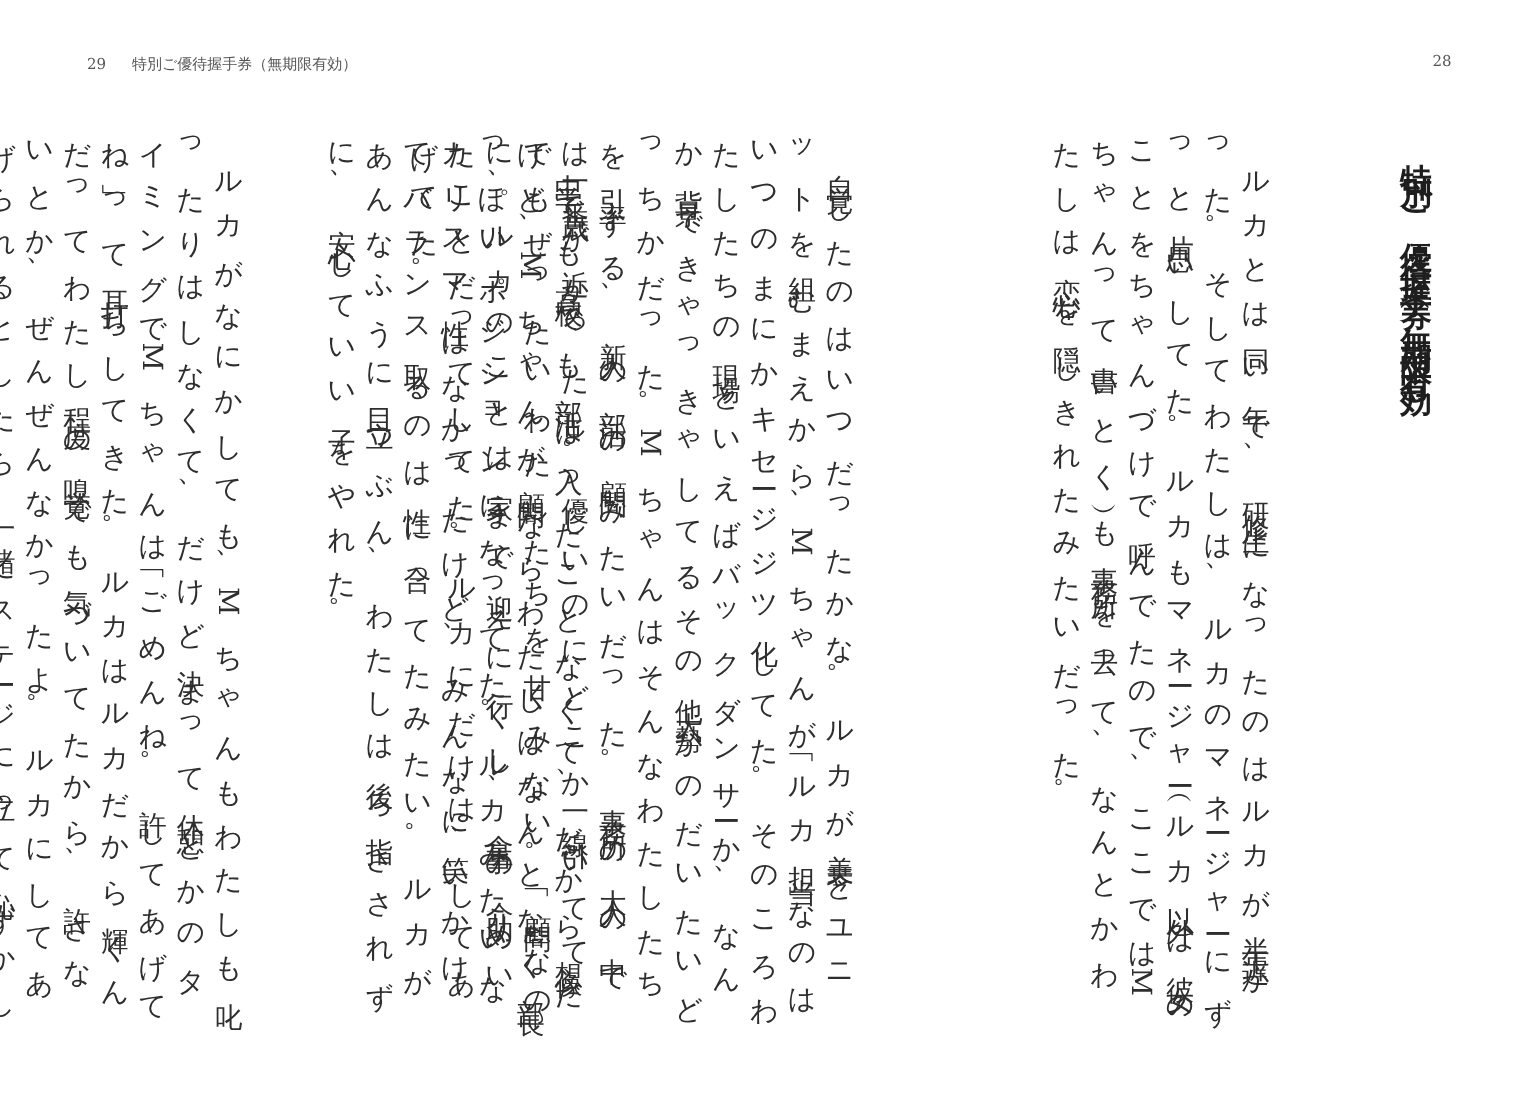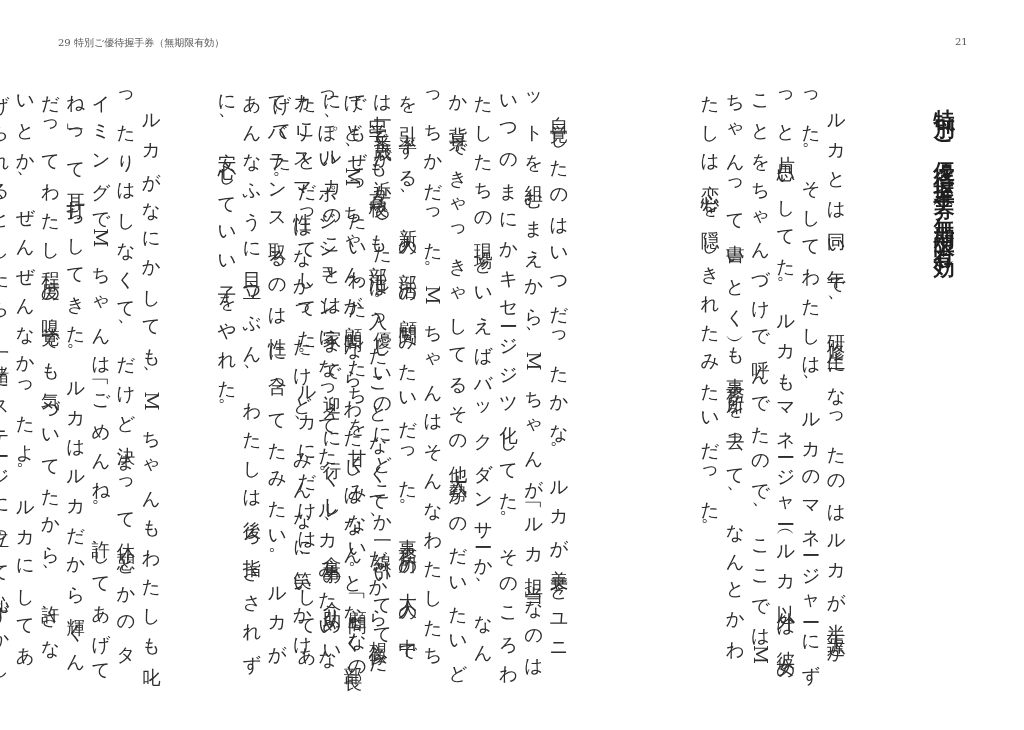--- a/index.html
+++ b/index.html
@@ -3,21 +3,21 @@
 <meta charset="utf-8">
 <style>
   html, body { margin: 0; padding: 0; background: #ffffff; }
   body { width: 1024px; height: 730px; position: relative; overflow: hidden;
          font-family: "DejaVu Serif", "Liberation Serif", serif; color: #2a2a2a; }
   .spread { position: absolute; left: 0; top: 0; width: 1024px; height: 730px; }
   .page { position: absolute; top: 0; height: 730px; }
   .page-left { left: 0; width: 512px; }
   .page-right { left: 512px; width: 512px; }
   .header-left { position: absolute; left: 58px; top: 36px; font-size: 10px; color: #555; white-space: nowrap; }
-  .header-left .num { margin-right: 0; }
+  .header-left .num { margin-right: 14px; }
   .header-right { position: absolute; left: 443px; top: 36px; font-size: 10px; color: #555; }
   .text-block { position: absolute; writing-mode: vertical-rl; -webkit-writing-mode: vertical-rl;
                 font-size: 18.5px; line-height: 25.2px; letter-spacing: 8.2px; color: #2e2e2e;
                 white-space: pre-wrap; }
   .left-block { right: 71px; top: 82px; height: 600px; }
   .right-block { right: 125px; top: 82px; height: 600px; }
   .para { display: block; text-indent: 1em; margin: 0; }
   .gap { display: block; width: 25.2px; }
   .title { position: absolute; left: 418px; top: 92px; writing-mode: vertical-rl; -webkit-writing-mode: vertical-rl;
            font-size: 21px; font-weight: bold; letter-spacing: 9.5px; color: #1e1e1e; }
@@ -35,21 +35,21 @@
     <div class="text-block left-block">
       <span class="para">中学でも高校でも部活は入ったことなくて、だから想像だけど、Mちゃんが顧問ならわたしはなんとなく部長っぽいポジションになってた。ルカみたいなカリスマ性はなかったけど、みんなに笑いかけてバランス取るのは性に合ってたみたい。ルカがあんなふうに目立つぶん、わたしは後ろ指さされずに、安心していい子をやれた。</span>
       <span class="para">ルカがなにかしても、Mちゃんもわたしも叱ったりはしなくて、だけど決まって休憩とかのタイミングでMちゃんは「ごめんね。許してあげてね」って耳打ちしてきた。ルカはルカだから輝くんだってわたし程度の嗅覚でも気づいてたから、許さないとか、ぜんぜんなかったよ。ルカにしてあげられるとしたら、一緒にステージに立って恥ずかしくないアイドルでいることだけって知ってたから。</span>
       
       
       
     </div>
   </div>
 
   <div class="page page-right">
-    <div class="header-right">21</div>
+    <div class="header-right">28</div>
     <div class="title">特別ご優待握手券（無期限有効）</div>
     <div class="text-block right-block">
       <span class="para">ルカとは同い年で、研修生になったのはルカが半年遅かった。そしてわたしは、ルカのマネージャーにずっと片思いしてた。ルカもマネージャー（ルカ以外は彼女のことをちゃんづけで呼んでたので、ここではMちゃんって書いとく）も事務所を去って、なんとかわたしは恋心を隠しきれたみたいだった。</span>
       <span class="gap"></span>
       <span class="para">自覚したのはいつだったかな。ルカが美琴とユニットを組むまえから、Mちゃんが「ルカ担当」なのはいつのまにかキセージジツ化してた。そのころわたしたちの現場といえばバックダンサーか、なんか背景できゃっきゃしてるその他大勢かのだいたいどっちかだった。Mちゃんはそんなわたしたちを引率する、新人の部活の顧問みたいだった。事務所の大人の中では一番歳が近かったし。優しいのにどこか一線引いてて、でもぜったいわたしたちを甘くみない。「顧問」なのに、ルカのことは家まで迎えに行くし、食事の介助めいたことだってしてた。ルカにだけは、してあげてた。</span>
     </div>
   </div>
 
 </div>
 

